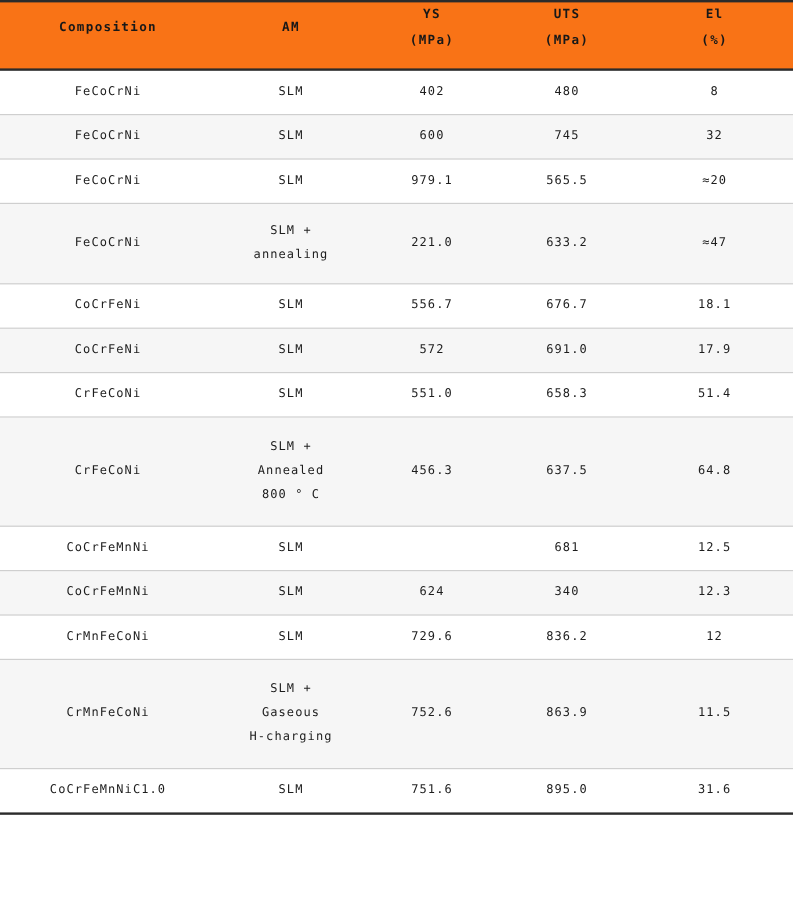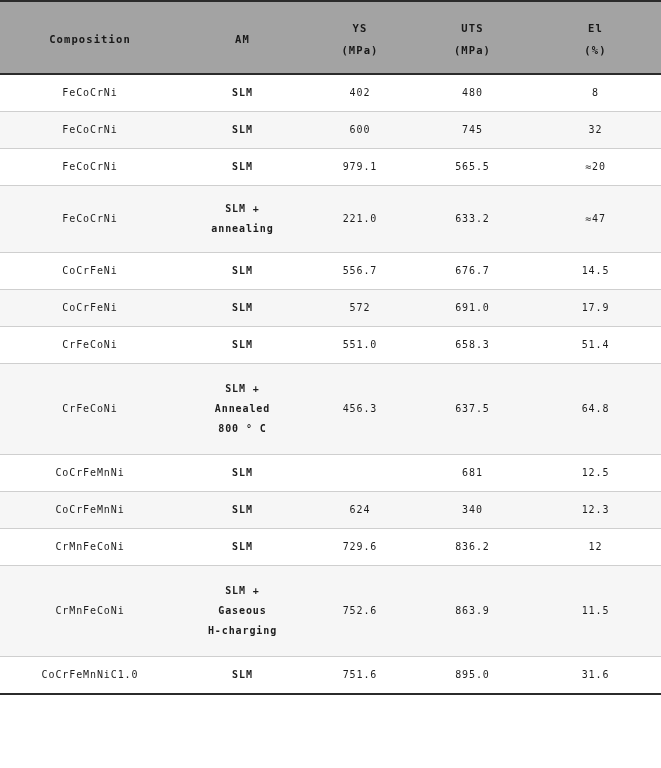--- a/index.html
+++ b/index.html
@@ -26,27 +26,27 @@
     border-top: 2px solid #2b2b2b;
     border-bottom: 2px solid #2b2b2b;
   }
   col.c-comp { width: 180px; }
   col.c-am   { width: 125px; }
   col.c-ys   { width: 110px; }
   col.c-uts  { width: 115px; }
   col.c-el   { width: 131px; }
 
   thead th {
-    background: #a3a3a3;
+    background: #f97316;
     font-weight: bold;
     font-size: 10.5px;
     letter-spacing: 1.1px;
     text-align: center;
     vertical-align: middle;
-    padding: 16px 2px 12px 2px;
+    padding: 0 2px 12px 2px;
     border-bottom: 2px solid #2b2b2b;
     line-height: 2.05;
     color: #181818;
   }
   thead th .hl { display: block; }
 
   tbody td {
     font-size: 10px;
     letter-spacing: 0.9px;
     text-align: center;
@@ -58,21 +58,21 @@
     color: #1d1d1d;
     background: #ffffff;
   }
   tbody tr.shaded td {
     background: #f6f6f6;
   }
   tbody tr.r-tall1 td { height: 36px; }
   tbody tr.r-tall2 td { height: 66px; }
   tbody tr.r-tall3 td { height: 90px; }
   tbody td .ml { display: block; }
-  tbody td.am-cell .ml { line-height: 2.0; font-weight: bold; }
+  tbody td.am-cell .ml { line-height: 2.0; }
 </style>
 </head>
 <body>
 
 <div id="table-wrap">
   <table class="mech-table">
     <colgroup>
       <col class="c-comp">
       <col class="c-am">
       <col class="c-ys">
@@ -139,21 +139,21 @@
           <td>633.2</td>
           <td>≈47</td>
         </tr>
         <tr class="r-tall1">
           <td>CoCrFeNi</td>
           <td class="am-cell">
             <span class="ml">SLM</span>
           </td>
           <td>556.7</td>
           <td>676.7</td>
-          <td>14.5</td>
+          <td>18.1</td>
         </tr>
         <tr class="shaded r-tall1">
           <td>CoCrFeNi</td>
           <td class="am-cell">
             <span class="ml">SLM</span>
           </td>
           <td>572</td>
           <td>691.0</td>
           <td>17.9</td>
         </tr>

